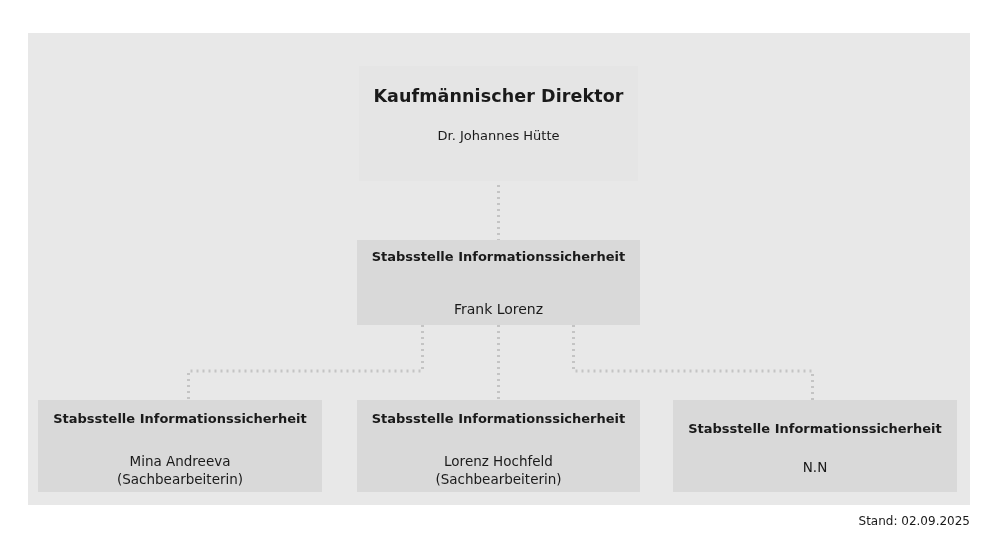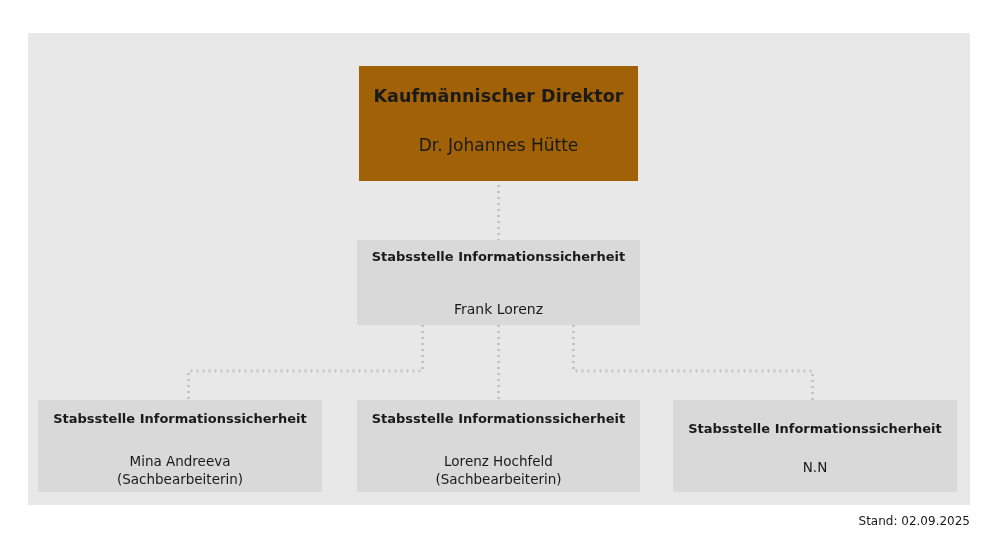--- a/index.html
+++ b/index.html
@@ -59,31 +59,31 @@
     line-height: 1.3;
     font-weight: normal;
   }
 
   
   #node-root {
     left: 359px;
     top: 66px;
     width: 279px;
     height: 115px;
-    background: #a16207;
+    background: #e5e5e5;
     justify-content: flex-start;
     padding-top: 20px;
   }
   #node-root .title {
     font-size: 17.5px;
     letter-spacing: .1px;
   }
   #node-root .person {
-    font-size: 17px;
-    margin-top: 26px;
+    font-size: 13px;
+    margin-top: 20px;
   }
 
   
   #node-staff {
     left: 357px;
     top: 240px;
     width: 283px;
     height: 85px;
     background: #d9d9d9;
     justify-content: flex-start;

